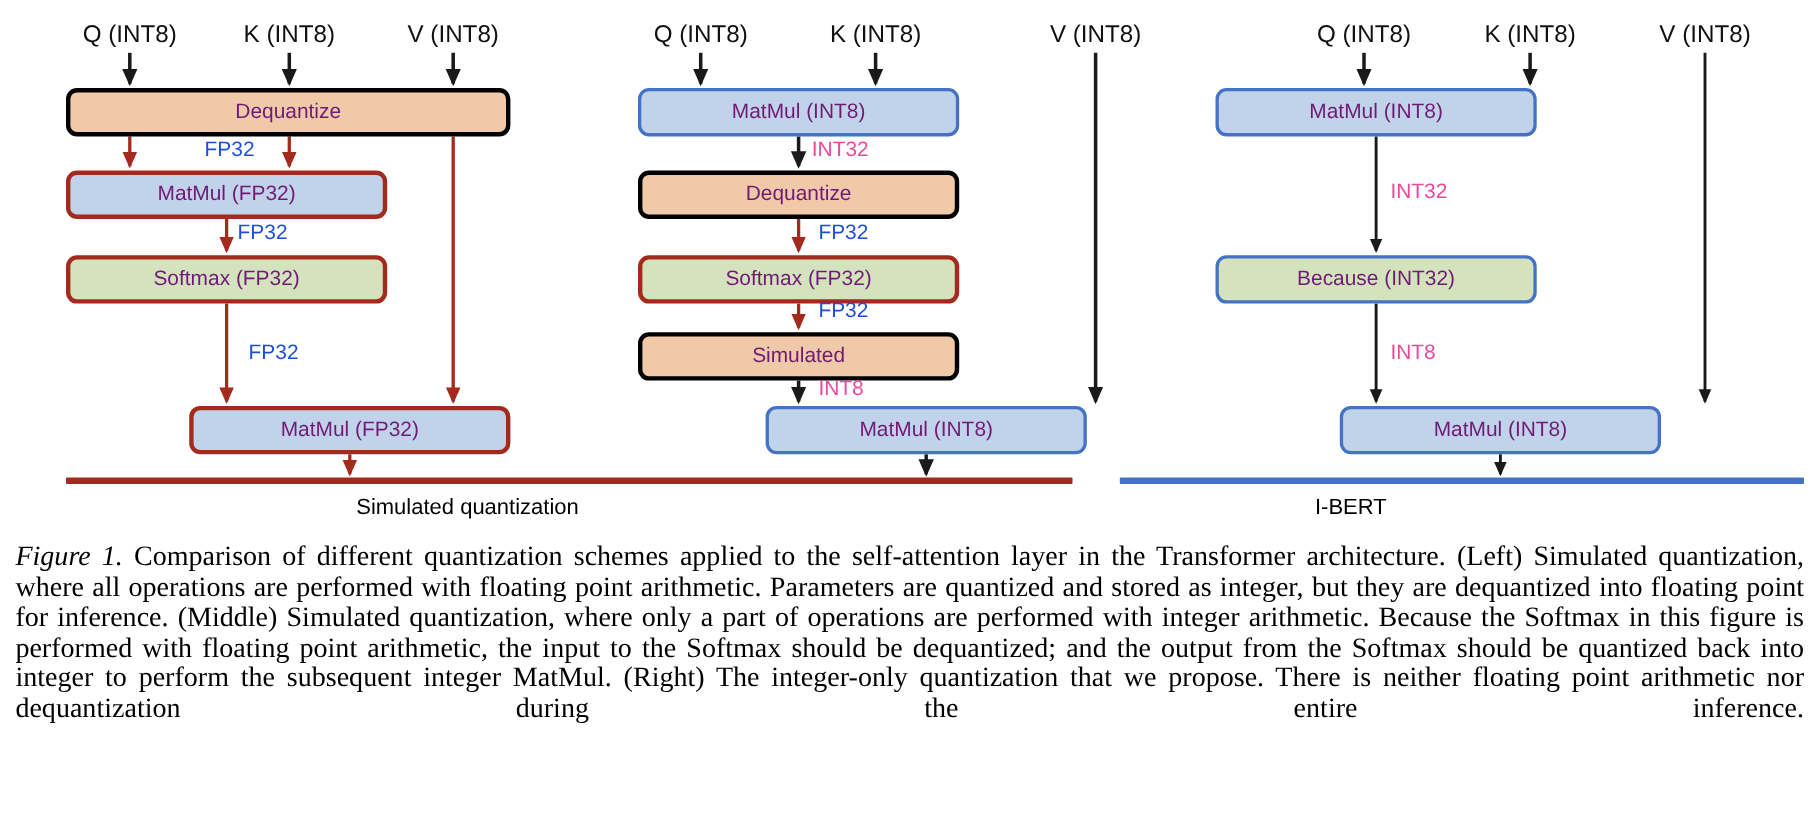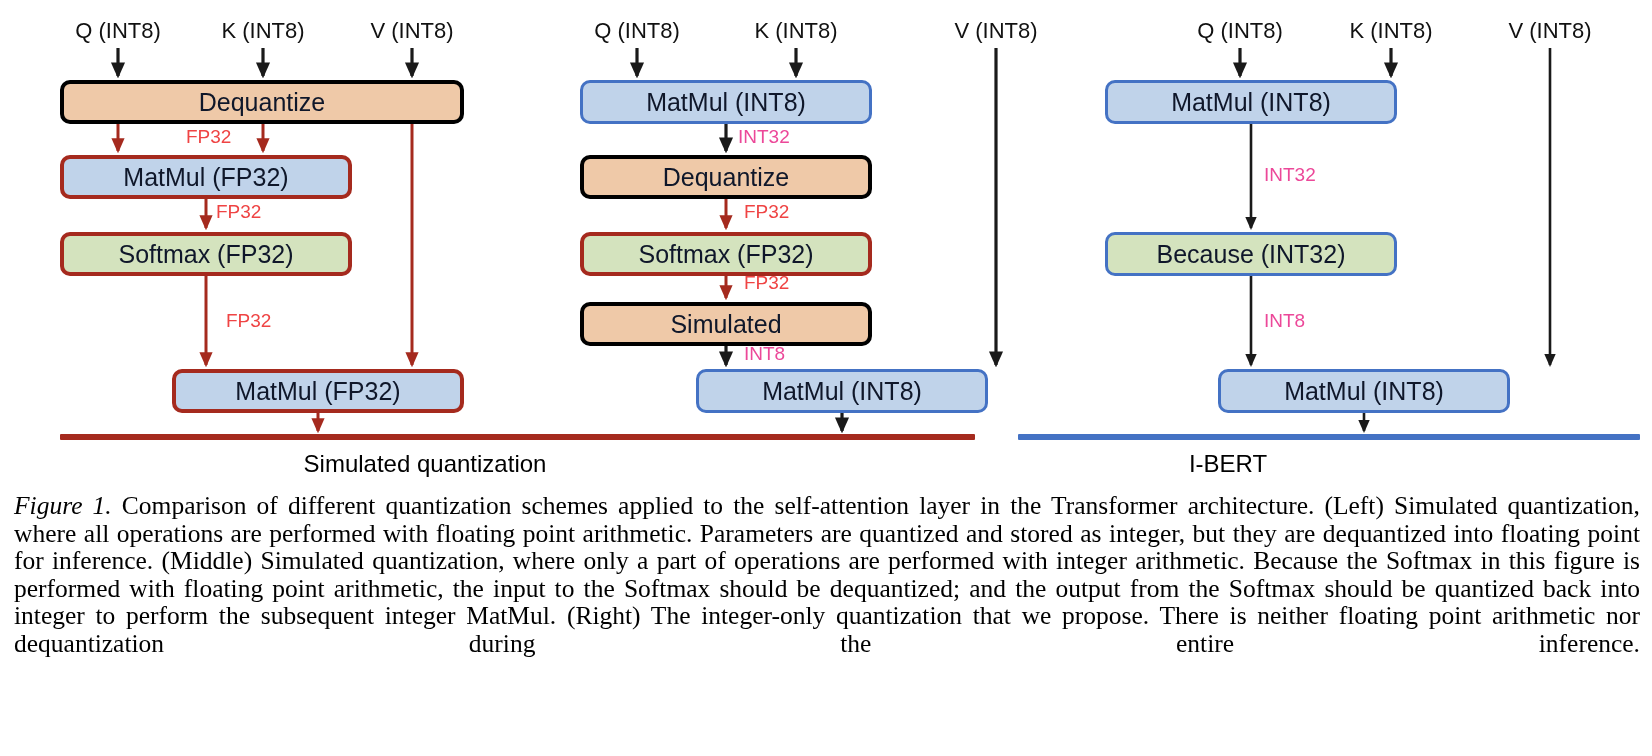--- a/index.html
+++ b/index.html
@@ -26,42 +26,42 @@
     width: 1652px;
     height: 490px;
   }
   .node-box {
     position: absolute;
     box-sizing: border-box;
     border-radius: 10px;
     display: flex;
     align-items: center;
     justify-content: center;
-    font-size: 25px;
-    color: #0f172a;
+    font-size: 19px;
+    color: #701a75;
     letter-spacing: 0px;
     white-space: nowrap;
   }
   .io-label {
     position: absolute;
     font-size: 22px;
     color: #111111;
     white-space: nowrap;
     transform: translateX(-50%);
   }
   .edge-label {
     position: absolute;
     font-size: 19px;
     white-space: nowrap;
   }
-  .edge-label.fp32 { color: #ef4444; }
+  .edge-label.fp32 { color: #1d4ed8; }
   .edge-label.intlbl { color: #ec4899; }
   .scheme-label {
     position: absolute;
-    font-size: 24px;
+    font-size: 20px;
     color: #000000;
     white-space: nowrap;
     transform: translateX(-50%);
   }
   .rule {
     position: absolute;
     height: 6px;
     border-radius: 1px;
   }
   #caption {

